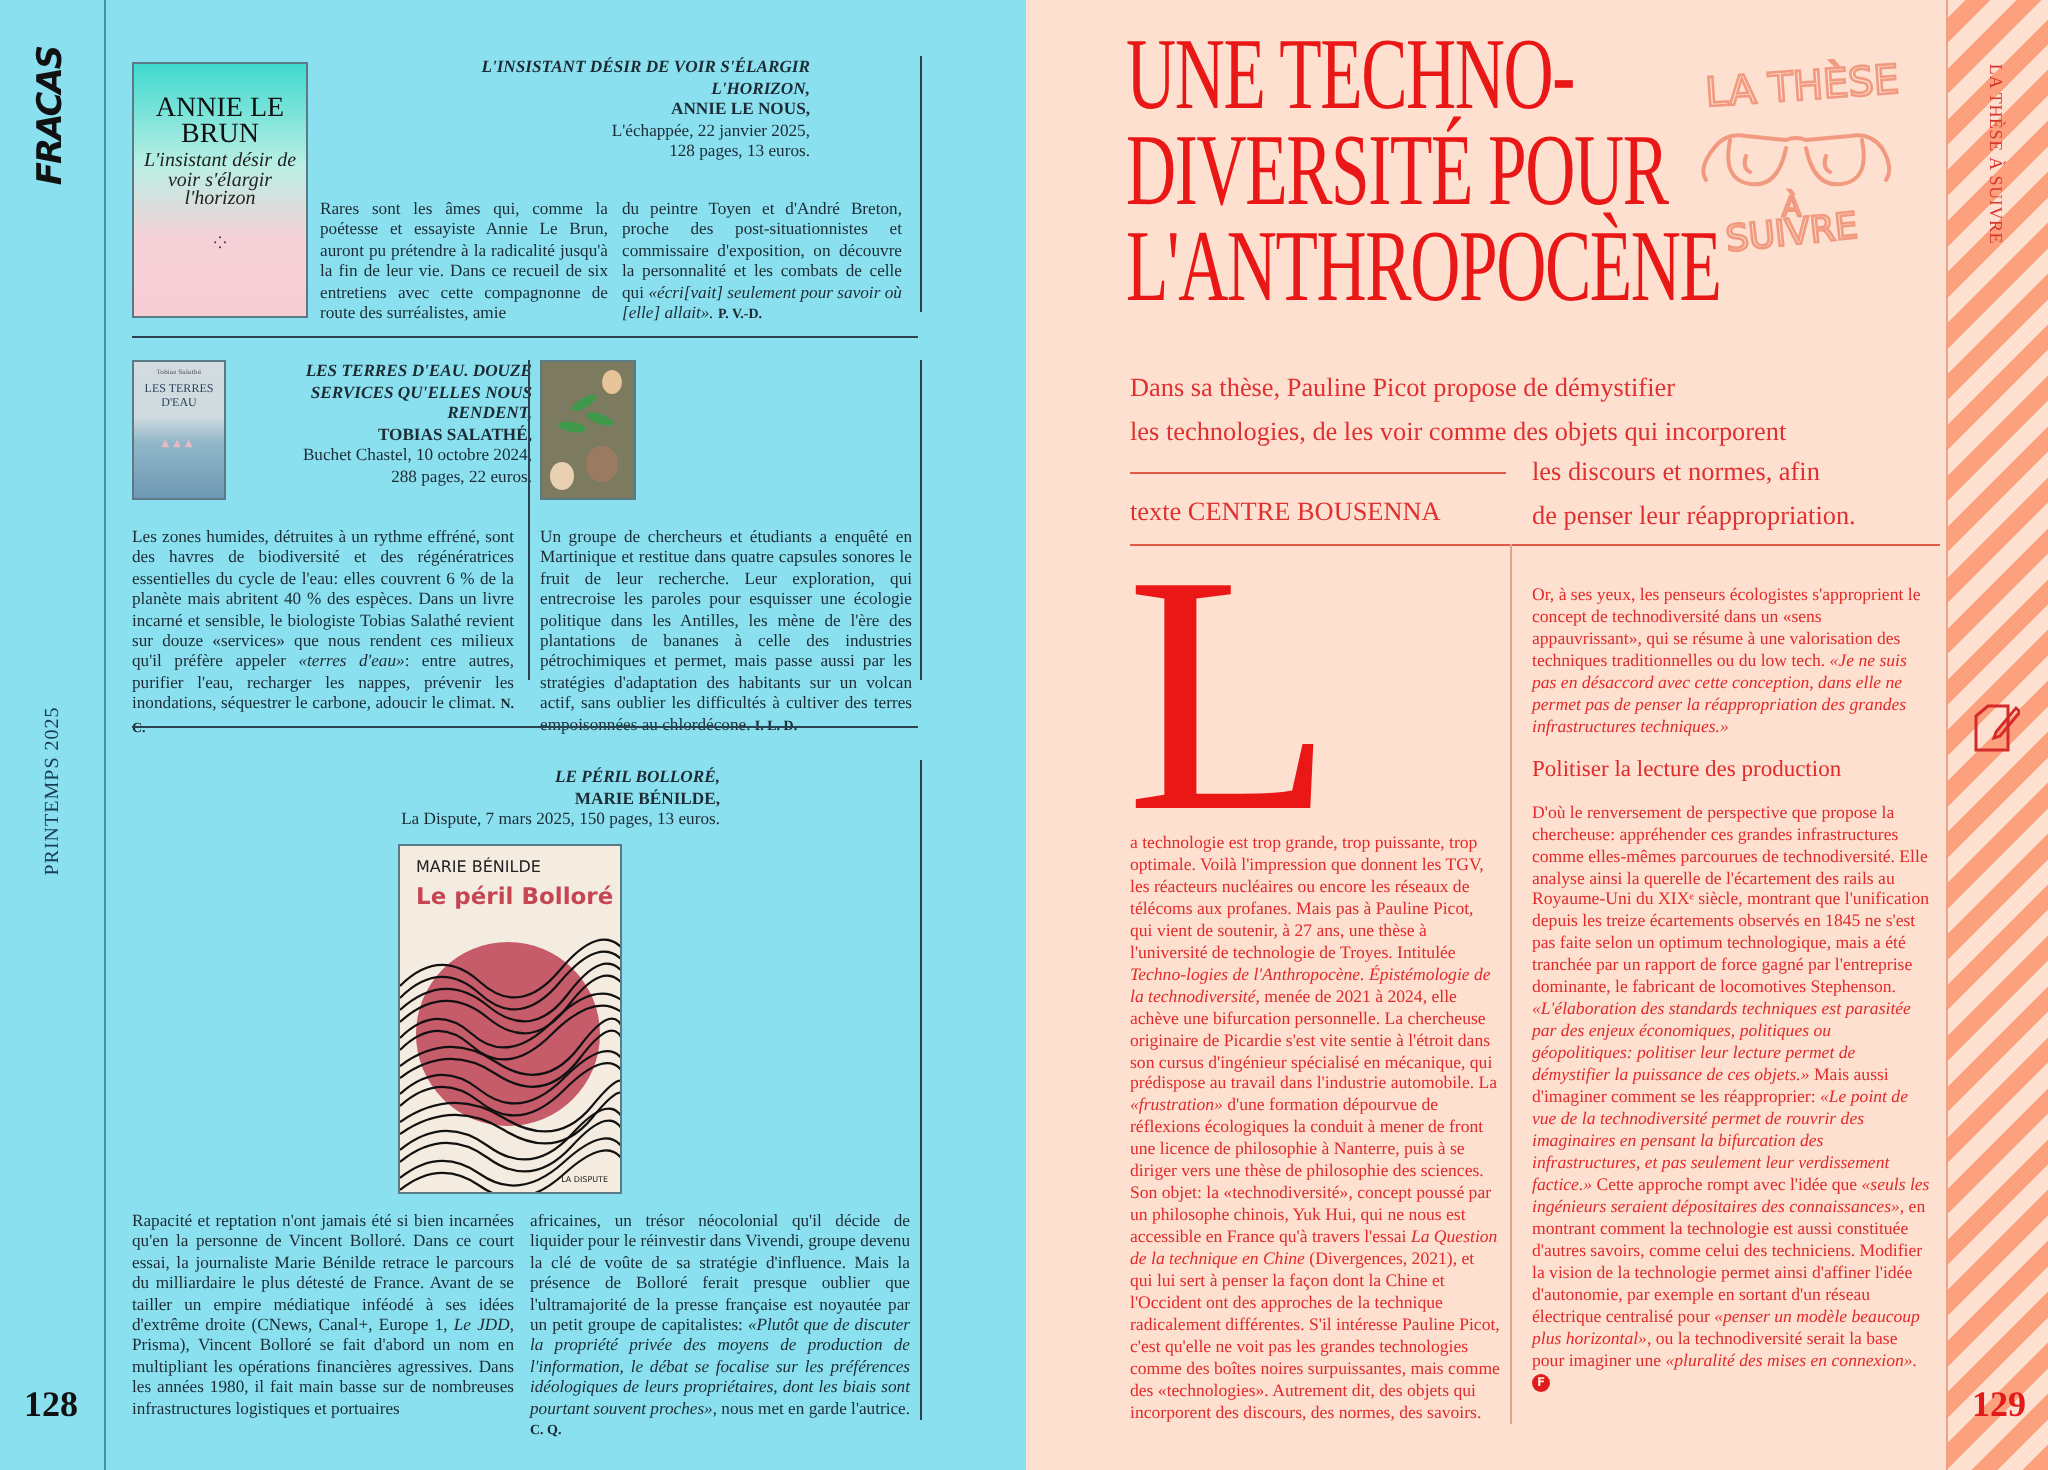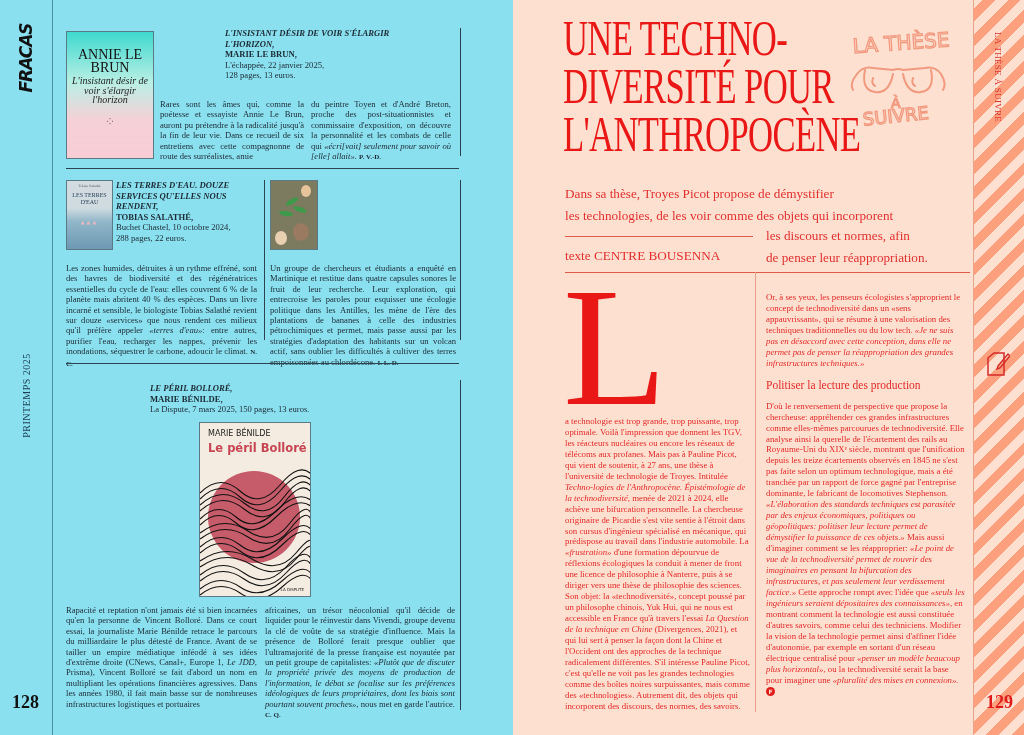--- a/index.html
+++ b/index.html
@@ -8,21 +8,21 @@
   .spread{position:absolute;inset:0;display:flex}
   
   .left{position:relative;width:513px;height:735px;background:#8be0f0;color:#1b2a33}
   .left .margin-line{position:absolute;left:52px;top:0;bottom:0;border-left:1px solid #4a8fa2}
   .logo{position:absolute;left:14px;top:28px;width:24px;height:60px;display:flex;align-items:center;justify-content:center}
   .logo span{transform:rotate(-90deg);font-family:"DejaVu Sans",sans-serif;font-weight:900;font-style:italic;font-size:17px;letter-spacing:-1px;color:#111;white-space:nowrap}
   .season{position:absolute;left:14px;top:340px;width:24px;height:110px;display:flex;align-items:center;justify-content:center}
   .season span{transform:rotate(-90deg);font-family:"Liberation Serif",serif;font-size:10px;color:#1a3d52;white-space:nowrap;letter-spacing:.5px}
   .pnum-left{position:absolute;left:12px;top:692px;font-family:"Liberation Serif",serif;font-weight:bold;font-size:18px;color:#111}
   .small{font-family:"Liberation Serif",serif;font-size:8.6px;line-height:10.4px;text-align:justify;hyphens:auto}
-  .meta{font-family:"Liberation Serif",serif;font-size:8.6px;line-height:10.6px;text-align:left}
+  .meta{font-family:"Liberation Serif",serif;font-size:8.6px;line-height:10.6px;text-align:right}
   .meta .t{font-style:italic;font-weight:bold;text-transform:uppercase;display:block}
   .meta .a{font-weight:bold;display:block}
   .sig{font-weight:bold;font-size:7px}
   .it{font-style:italic}
   .cover{position:absolute;border:1px solid #5a7b86}
   .cover1{left:66px;top:31px;width:88px;height:128px;background:linear-gradient(#3fd9cf 0%,#b9efe4 40%,#f6d0d7 70%,#f7cdd5 100%);display:flex;flex-direction:column;align-items:center;padding-top:16px}
   .cover1 .n{font-family:"Liberation Serif",serif;font-size:14px;line-height:13px;color:#111;text-align:center}
   .cover1 .s{font-family:"Liberation Serif",serif;font-style:italic;font-size:10px;line-height:9.5px;color:#222;text-align:center;margin-top:2px}
   .cover1 .dots{margin-top:10px;font-size:8px;color:#333}
   .cover2{left:66px;top:180px;width:47px;height:70px;background:linear-gradient(#d3dce0 0%,#cfdbe0 40%,#90b6c8 60%,#6e98b4 100%);display:flex;flex-direction:column;align-items:center;padding-top:3px}
@@ -77,21 +77,21 @@
       </div>
     <div class="pnum-left">128</div>
 
     <div class="cover cover1">
       <div class="n">ANNIE LE BRUN</div>
       <div class="s">L'insistant désir de voir s'élargir l'horizon</div>
       <div class="dots">⁘</div>
     </div>
     <div class="block meta" style="left:225px;top:28px;width:180px">
       <span class="t">L'INSISTANT DÉSIR DE VOIR S'ÉLARGIR L'HORIZON,</span>
-      <span class="a">MARIE LE BRUN,</span>
+      <span class="a">ANNIE LE NOUS,</span>
       <span style="display:block">L'échappée, 22 janvier 2025,</span>
       <span style="display:block">128 pages, 13 euros.</span>
     </div>
     <div class="block small" style="left:160px;top:99px;width:144px">Rares sont les âmes qui, comme la poétesse et essayiste Annie Le Brun, auront pu prétendre à la radicalité jusqu'à la fin de leur vie. Dans ce recueil de six entretiens avec cette compagnonne de route des surréalistes, amie</div>
     <div class="block small" style="left:311px;top:99px;width:140px"><span>du peintre Toyen et d'André Breton, proche des post-situationnistes et commissaire d'exposition, on découvre la personnalité et les combats de celle qui </span><span class="it">«écri[vait] seulement pour savoir où [elle] allait».</span> <span class="sig">P. V.-D.</span></div>
     <div class="vline" style="left:460px;top:28px;height:128px"></div>
     <div class="hline" style="left:66px;top:168px;width:393px"></div>
 
     <div class="cover cover2">
       <div class="s1">Tobias Salathé</div>
@@ -181,21 +181,21 @@
           <path d="M70 60 Q68 66 72 68"></path>
         <path d="M14 56 Q6 66 10 72"></path>
           <path d="M98 56 Q104 66 100 72"></path>
       </g>
       <text x="10" y="32" font-family="DejaVu Sans, sans-serif" font-size="20" fill="none" stroke="#f19a80" stroke-width="1.3" transform="rotate(-4 55 30)">LA THÈSE</text>
       <text x="48" y="90" font-family="DejaVu Sans, sans-serif" font-size="14" fill="none" stroke="#f19a80" stroke-width="1.2">À</text>
       <text x="20" y="104" font-family="DejaVu Sans, sans-serif" font-size="18" fill="none" stroke="#f19a80" stroke-width="1.3" transform="rotate(-6 55 100)">SUIVRE</text>
     </svg>
 
     <div class="lede">
-      <div class="r" style="left:0;top:0">Dans sa thèse, Troyes Picot propose de démystifier</div>
+      <div class="r" style="left:0;top:0">Dans sa thèse, Pauline Picot propose de démystifier</div>
       <div class="r" style="left:0;top:22px">les technologies, de les voir comme des objets qui incorporent</div>
       <div class="r" style="left:201px;top:42px">les discours et normes, afin</div>
       <div class="r" style="left:201px;top:64px">de penser leur réappropriation.</div>
     </div>
     <div class="byline-line"></div>
     <div class="byline">texte CENTRE BOUSENNA</div>
     <div class="lede-bottom-line"></div>
     <div class="col-divider"></div>
 
     <div class="dropcap">L</div>

